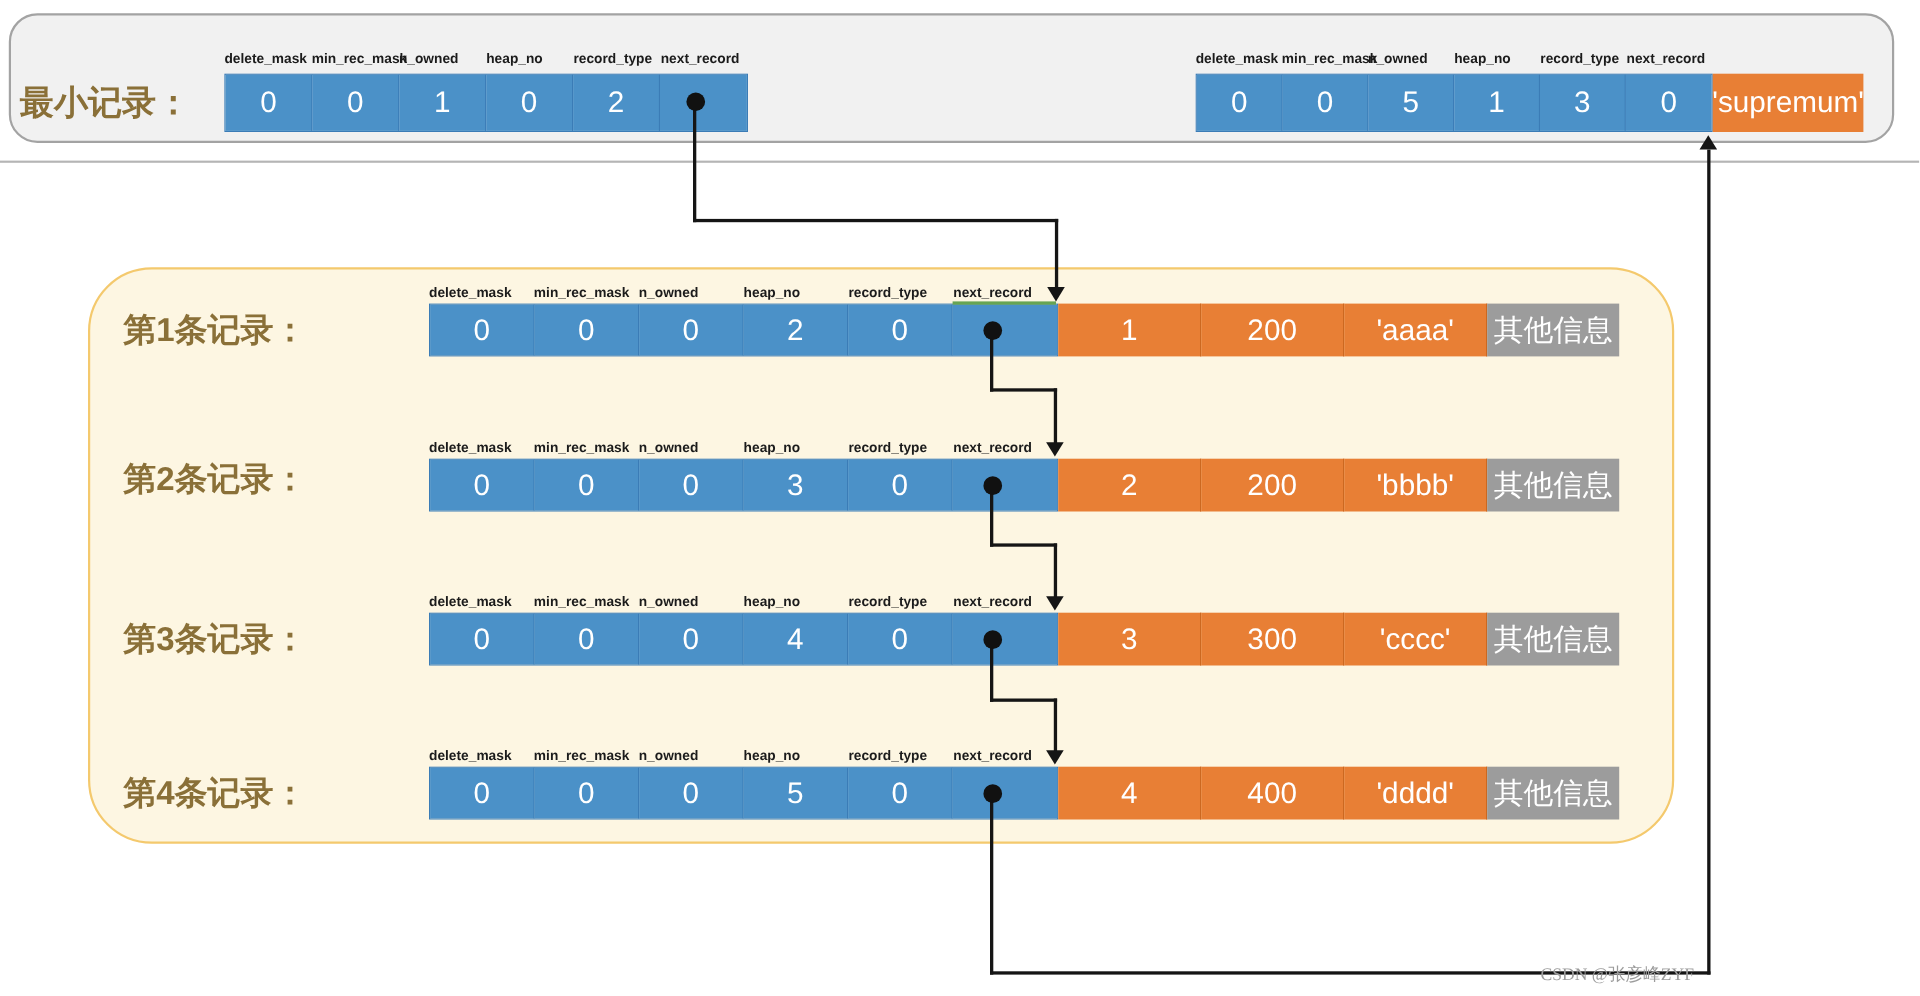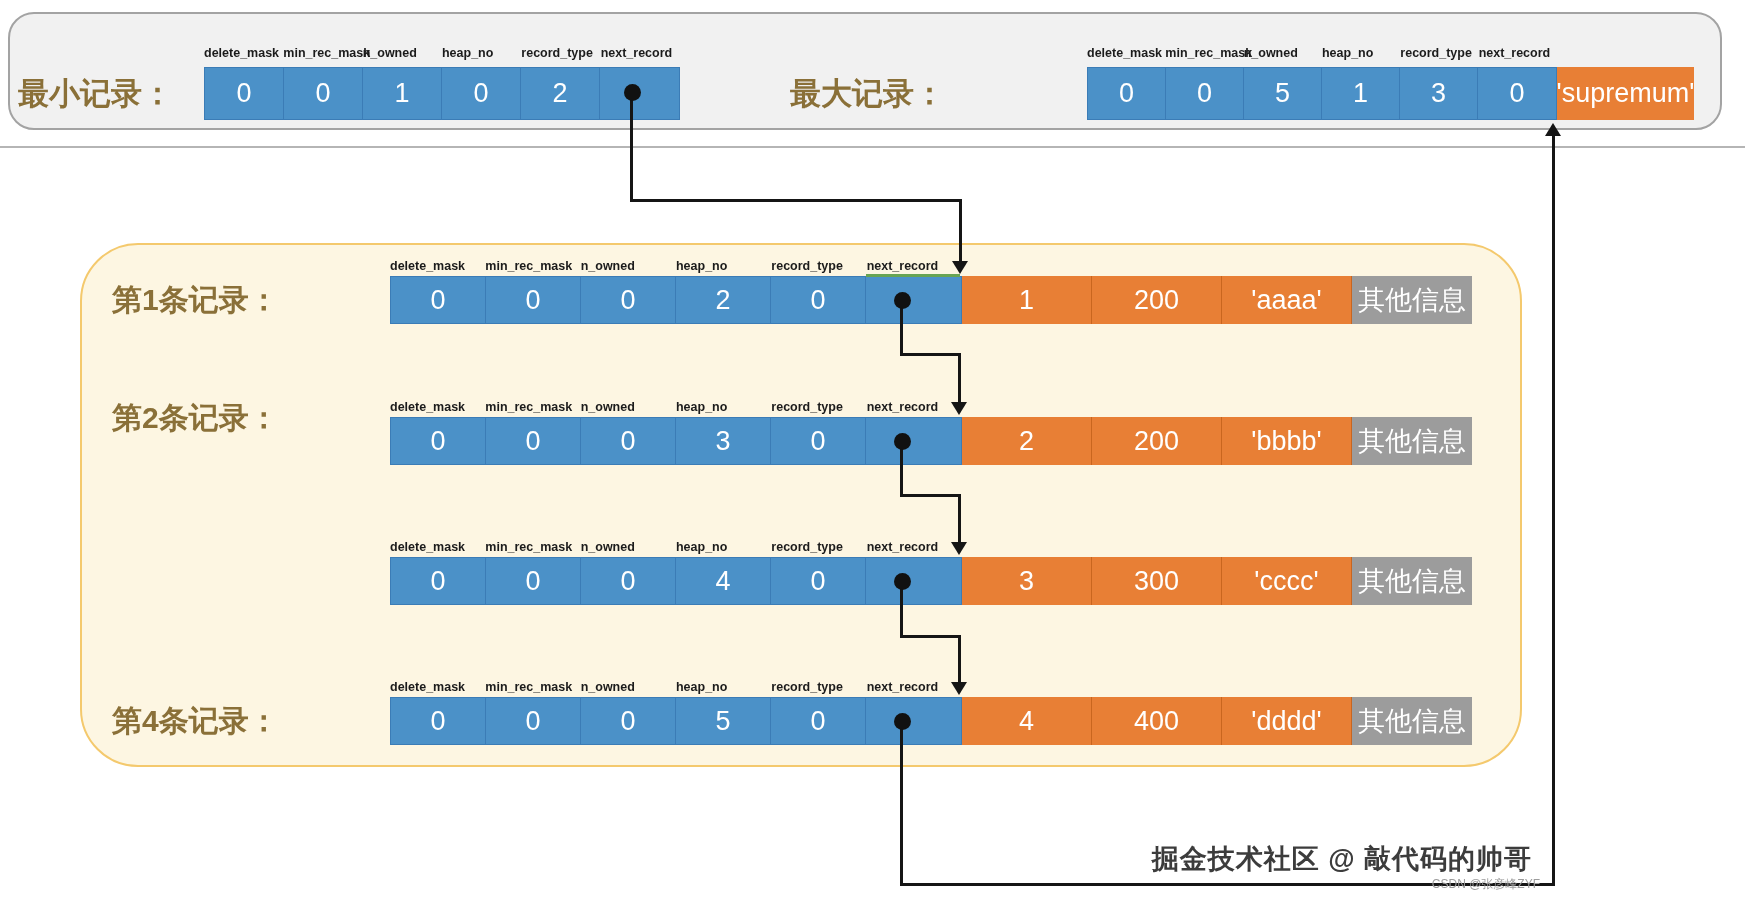--- a/index.html
+++ b/index.html
@@ -28,21 +28,21 @@
   .c.gray{background:#9c9c9c;}
   .seg{background:#151515;z-index:5;}
   .dot{width:17px;height:17px;border-radius:50%;background:#111;z-index:6;}
   .ah-d{width:0;height:0;border-left:8px solid transparent;border-right:8px solid transparent;
         border-top:13px solid #151515;z-index:5;}
   .ah-u{width:0;height:0;border-left:8px solid transparent;border-right:8px solid transparent;
         border-bottom:13px solid #151515;z-index:5;}
   .greenmark{background:#67a453;z-index:4;}
   .wm1{font-size:27px;font-weight:bold;color:#3c3c3c;letter-spacing:1px;z-index:7;
        text-shadow:0 0 2px #ffffff;white-space:nowrap;}
-  .wm2{font-size:12px;color:#9c9c9c;z-index:7;white-space:nowrap;}
+  .wm2{font-size:16px;color:#9c9c9c;z-index:7;white-space:nowrap;font-family:Liberation Serif, serif;}
 </style>
 </head>
 <body>
 
 <div class="page">
 
   <div class="abs box-top"></div>
   <div class="abs sep-line"></div>
 
   <div class="abs rec-label lbl-big" style="left:18px;top:67px;height:53px;">最小记录：</div>
@@ -58,21 +58,20 @@
     <div class="bluegrp">
       <div class="c blue" style="width:79px;">0</div>
       <div class="c blue" style="width:79px;">0</div>
       <div class="c blue" style="width:79px;">1</div>
       <div class="c blue" style="width:79px;">0</div>
       <div class="c blue" style="width:79px;">2</div>
       <div class="c blue last" style="width:79px;"></div>
     </div>
   </div>
 
-  <div class="abs rec-label lbl-big" style="left:790px;top:67px;height:53px;">最大记录：</div>
   <div class="abs hdrs" style="left:1087px;top:34px;width:470px;height:26px;">
     <span>delete_mask</span>
     <span>min_rec_mask</span>
     <span>n_owned</span>
     <span>heap_no</span>
     <span>record_type</span>
     <span>next_record</span>
   </div>
   <div class="abs cells" style="left:1087px;top:67px;height:53px;">
     <div class="bluegrp">
@@ -106,21 +105,21 @@
       <div class="c blue" style="width:95px;">2</div>
       <div class="c blue" style="width:95px;">0</div>
       <div class="c blue last" style="width:95px;"></div>
     </div>
     <div class="c orange" style="width:130px;">1</div>
     <div class="c orange" style="width:130px;">200</div>
     <div class="c orange" style="width:130px;">'aaaa'</div>
     <div class="c gray" style="width:120px;">其他信息</div>
   </div>
 
-  <div class="abs rec-label lbl-row" style="left:112px;top:394px;height:48px;">第2条记录：</div>
+  <div class="abs rec-label lbl-row" style="left:112px;top:411px;height:48px;">第2条记录：</div>
   <div class="abs hdrs" style="left:390px;top:392px;width:572px;height:22px;">
     <span>delete_mask</span>
     <span>min_rec_mask</span>
     <span>n_owned</span>
     <span>heap_no</span>
     <span>record_type</span>
     <span>next_record</span>
   </div>
   <div class="abs cells" style="left:390px;top:417px;height:48px;">
     <div class="bluegrp">
@@ -130,20 +129,21 @@
       <div class="c blue" style="width:95px;">3</div>
       <div class="c blue" style="width:95px;">0</div>
       <div class="c blue last" style="width:95px;"></div>
     </div>
     <div class="c orange" style="width:130px;">2</div>
     <div class="c orange" style="width:130px;">200</div>
     <div class="c orange" style="width:130px;">'bbbb'</div>
     <div class="c gray" style="width:120px;">其他信息</div>
   </div>
 
+  <div class="abs rec-label lbl-row" style="left:112px;top:557px;height:48px;">第3条记录：</div>
   <div class="abs hdrs" style="left:390px;top:532px;width:572px;height:22px;">
     <span>delete_mask</span>
     <span>min_rec_mask</span>
     <span>n_owned</span>
     <span>heap_no</span>
     <span>record_type</span>
     <span>next_record</span>
   </div>
   <div class="abs cells" style="left:390px;top:557px;height:48px;">
     <div class="bluegrp">
@@ -208,16 +208,15 @@
   <div class="abs seg" style="left:900px;top:581px;width:3px;height:57px;"></div>
   <div class="abs seg" style="left:900px;top:635px;width:61px;height:3px;"></div>
   <div class="abs seg" style="left:958px;top:635px;width:3px;height:49px;"></div>
   <div class="abs ah-d" style="left:951px;top:682px;"></div>
 
   <div class="abs seg" style="left:900px;top:721px;width:3px;height:165px;"></div>
   <div class="abs seg" style="left:900px;top:883px;width:655px;height:3px;"></div>
   <div class="abs seg" style="left:1552px;top:136px;width:3px;height:750px;"></div>
   <div class="abs ah-u" style="left:1545px;top:123px;"></div>
 
-  <div class="abs wm1" style="right:213px;top:841px;">掘金技术社区 @ 敲代码的帅哥</div>
   <div class="abs wm2" style="right:205px;top:876px;">CSDN @张彦峰ZYF</div>
 
 </div>
 
 </body></html>

